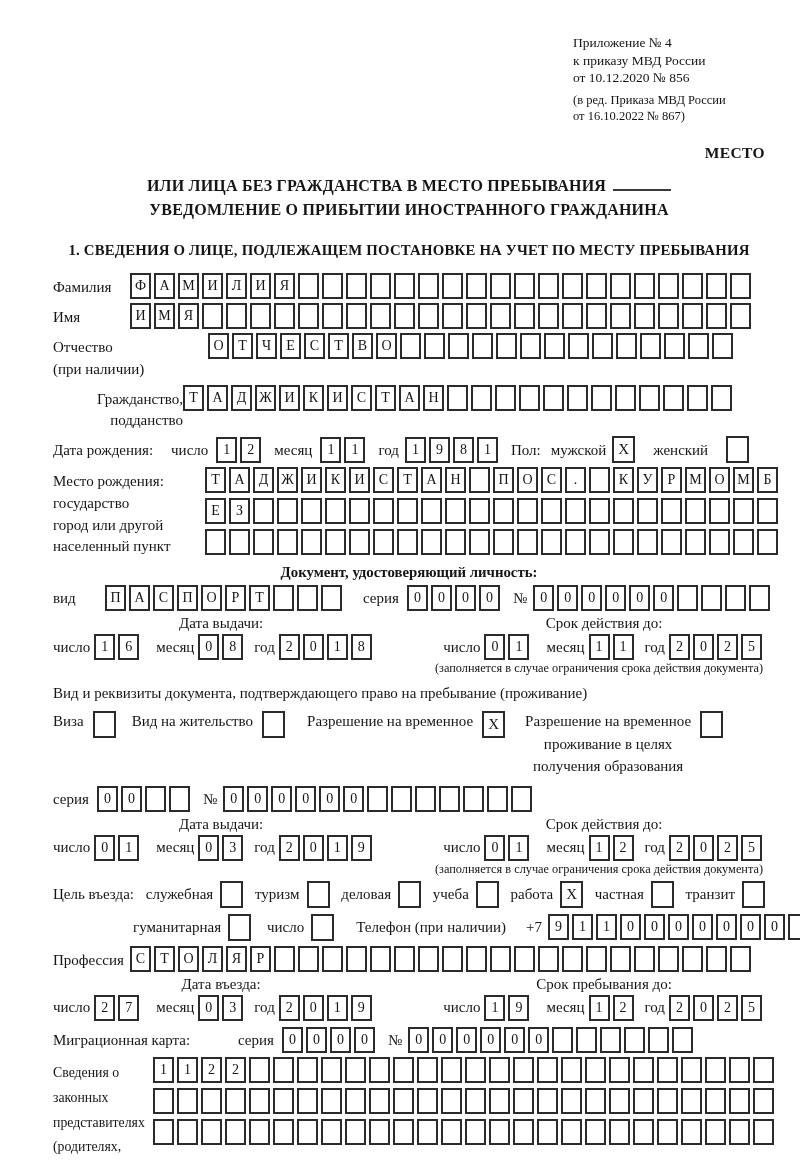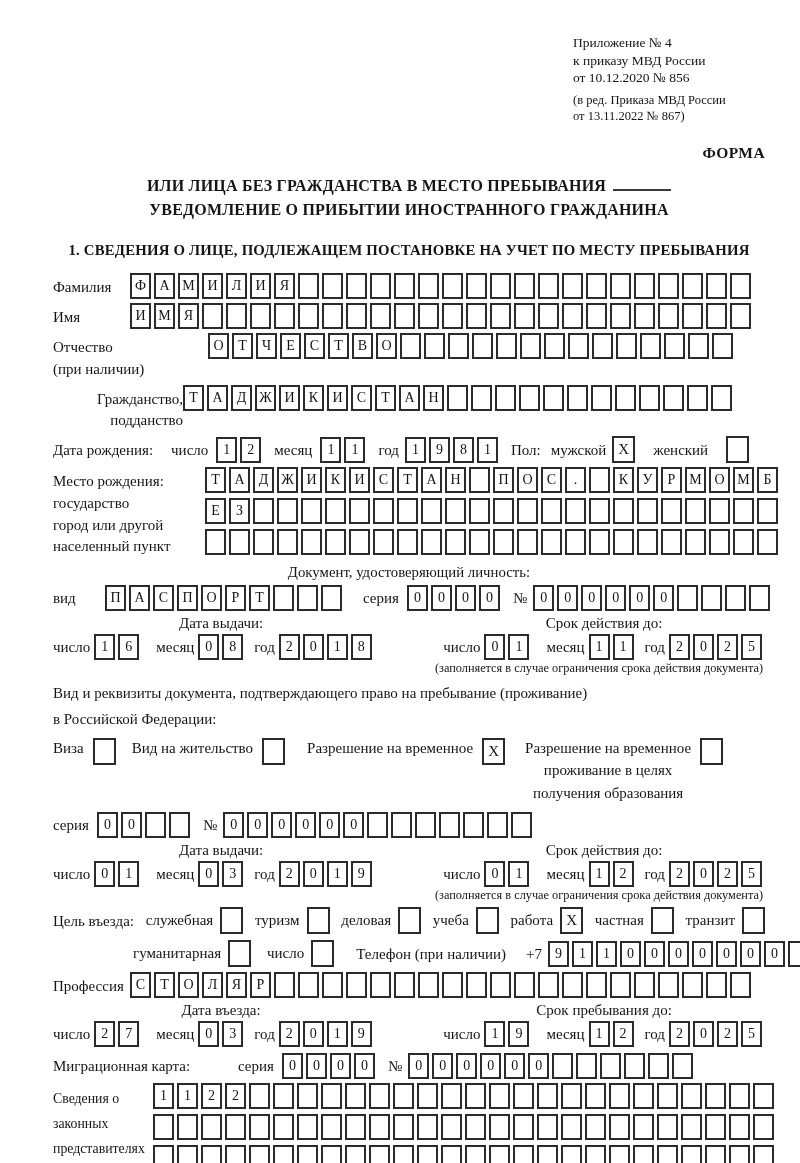--- a/index.html
+++ b/index.html
@@ -20,21 +20,21 @@
   .lw77{width:77px;} .lw155{width:155px;} .lw130{width:130px;text-align:right;} .lw152{width:152px;}
   .lw52{width:52px;} .lw100{width:100px;} .lw185{width:185px;}
 
   .cells{display:flex;flex:none;}
   .cell{flex:none;width:21px;height:26px;box-sizing:border-box;border:2px solid #2b2b2b;margin-right:3px;
         display:flex;align-items:center;justify-content:center;font-size:14px;background:#fff;}
   .cellcol .cells{margin-bottom:5px;}
   .checkbox{flex:none;width:23px;height:27px;box-sizing:border-box;border:2px solid #2b2b2b;
         display:inline-flex;align-items:center;justify-content:center;font-size:15px;background:#fff;}
 
-  .doc-heading{text-align:center;font-weight:normal;font-size:14.8px;margin:4px 0 4px 0;}
+  .doc-heading{text-align:center;font-weight:bold;font-size:14.8px;margin:4px 0 4px 0;}
 
   .inline-label{font-size:15px;line-height:26px;flex:none;}
   .ml18{margin-left:18px;} .ml10{margin-left:10px;} .mr6{margin-right:6px;} .mr8{margin-right:8px;}
 
   .dates{display:flex;margin-top:2px;gap:44px;}
   .dcol{width:355px;}
   .dcol.rightcol{width:auto;margin-left:10px;}
   .dhead{text-align:center;font-size:15px;margin-bottom:2px;}
   .dline{display:flex;align-items:center;}
   .dlabel{font-size:15px;margin-right:4px;flex:none;}
@@ -59,25 +59,25 @@
 <body>
 
 <div class="page">
 
   <div class="ref-block">
     <div>Приложение № 4</div>
     <div>к приказу МВД России</div>
     <div>от 10.12.2020 № 856</div>
     <div class="ref-sub">
       <div>(в ред. Приказа МВД России</div>
-      <div>от 13.11.2022 № 867)</div>
-    </div>
-  </div>
-
-  <div class="forma">ФОРМА</div>
+      <div>от 16.10.2022 № 867)</div>
+    </div>
+  </div>
+
+  <div class="forma">МЕСТО</div>
 
   <div class="title">
     <div><span>ИЛИ ЛИЦА БЕЗ ГРАЖДАНСТВА В МЕСТО ПРЕБЫВАНИЯ</span><span class="title-underline"></span></div>
     <div>УВЕДОМЛЕНИЕ О ПРИБЫТИИ ИНОСТРАННОГО ГРАЖДАНИНА</div>
   </div>
 
   <div class="section-heading">1. СВЕДЕНИЯ О ЛИЦЕ, ПОДЛЕЖАЩЕМ ПОСТАНОВКЕ НА УЧЕТ ПО МЕСТУ ПРЕБЫВАНИЯ</div>
 
   <div class="row">
     <div class="row-label lw77">Фамилия</div>
@@ -402,21 +402,20 @@
             <span class="cell">2</span>
             <span class="cell">5</span>
           </span>
       </div>
     </div>
   </div>
   <div class="note-right">(заполняется в случае ограничения срока действия документа)</div>
 
   <div class="intro">
     <div>Вид и реквизиты документа, подтверждающего право на пребывание (проживание)</div>
-    <div>в Российской Федерации:</div>
   </div>
 
   <div class="res-options">
     <div class="res-opt">
       <span class="opt-lines">Виза</span>
       <span class="checkbox"></span>
     </div>
     <div class="res-opt sp16">
       <span class="opt-lines">Вид на жительство</span>
       <span class="checkbox"></span>

